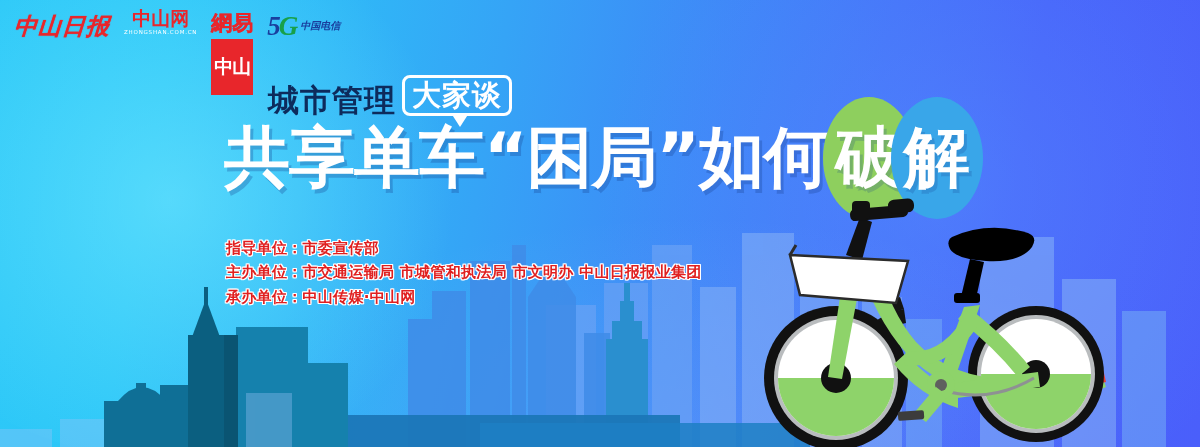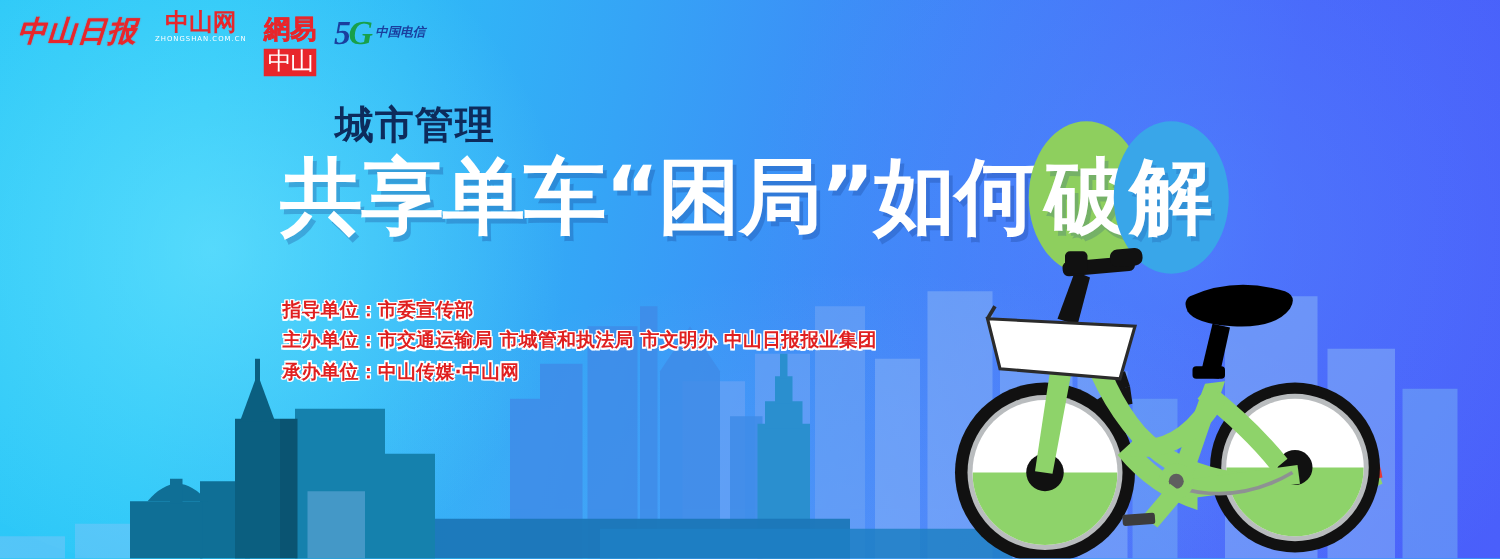--- a/index.html
+++ b/index.html
@@ -58,23 +58,23 @@
   .logo-zsnet .zs-sub {
     color:#ffffff; font-size:5.5px; letter-spacing:.8px; margin-top:2px;
     font-family:"DejaVu Sans", sans-serif; white-space:nowrap;
   }
   .logo-netease { display:flex; align-items:center; gap:2px;flex-direction:column; }
   .logo-netease .ne-left {
     color:#e8262b; font-family:"DejaVu Serif", serif; font-weight:bold; font-size:21px;
     -webkit-text-stroke:.4px #e8262b;
   }
   .logo-netease .ne-right {
-    background:#e8262b; color:#fff; font-weight:normal; font-size:19px;
-    font-family:"DejaVu Sans", sans-serif;
-    padding:1px 3px; line-height:1.05; letter-spacing:-1px;
+    background:#e8262b; color:#fff; font-weight:bold; font-size:19px;
+    font-family:"DejaVu Sans", sans-serif;
+    padding:18px 3px; line-height:1.05; letter-spacing:-1px;
   }
   .logo-5g { display:flex; align-items:center; gap:4px; }
   .logo-5g .fiveg {
     color:#1a3f9e; font-weight:bold; font-size:27px; font-style:italic;
     font-family:Liberation Serif, serif; line-height:1; letter-spacing:-2px;text-align:right;
   }
   .logo-5g .fiveg .g-green { color:#18a04a; }
   .logo-5g .telecom {
     color:#1a3f9e; font-size:10px; font-weight:bold; white-space:nowrap;
     font-family:Liberation Sans, sans-serif; font-style:italic;
@@ -267,20 +267,21 @@
 
     <div class="logo logo-5g">
       <span class="fiveg">5<span class="g-green">G</span></span>
       <span class="telecom">中国电信</span>
     </div>
 
   </div>
 
   <div id="kicker">
     <div id="kicker-text">城市管理</div>
+    <div id="bubble">大家谈</div>
   </div>
 
   <div id="headline">
     <span class="hl-text">共享单车“困局”如何</span>
     <span class="hl-circle green">
       <span>破</span>
     </span>
     <span class="hl-circle blue">
       <span>解</span>
     </span>

